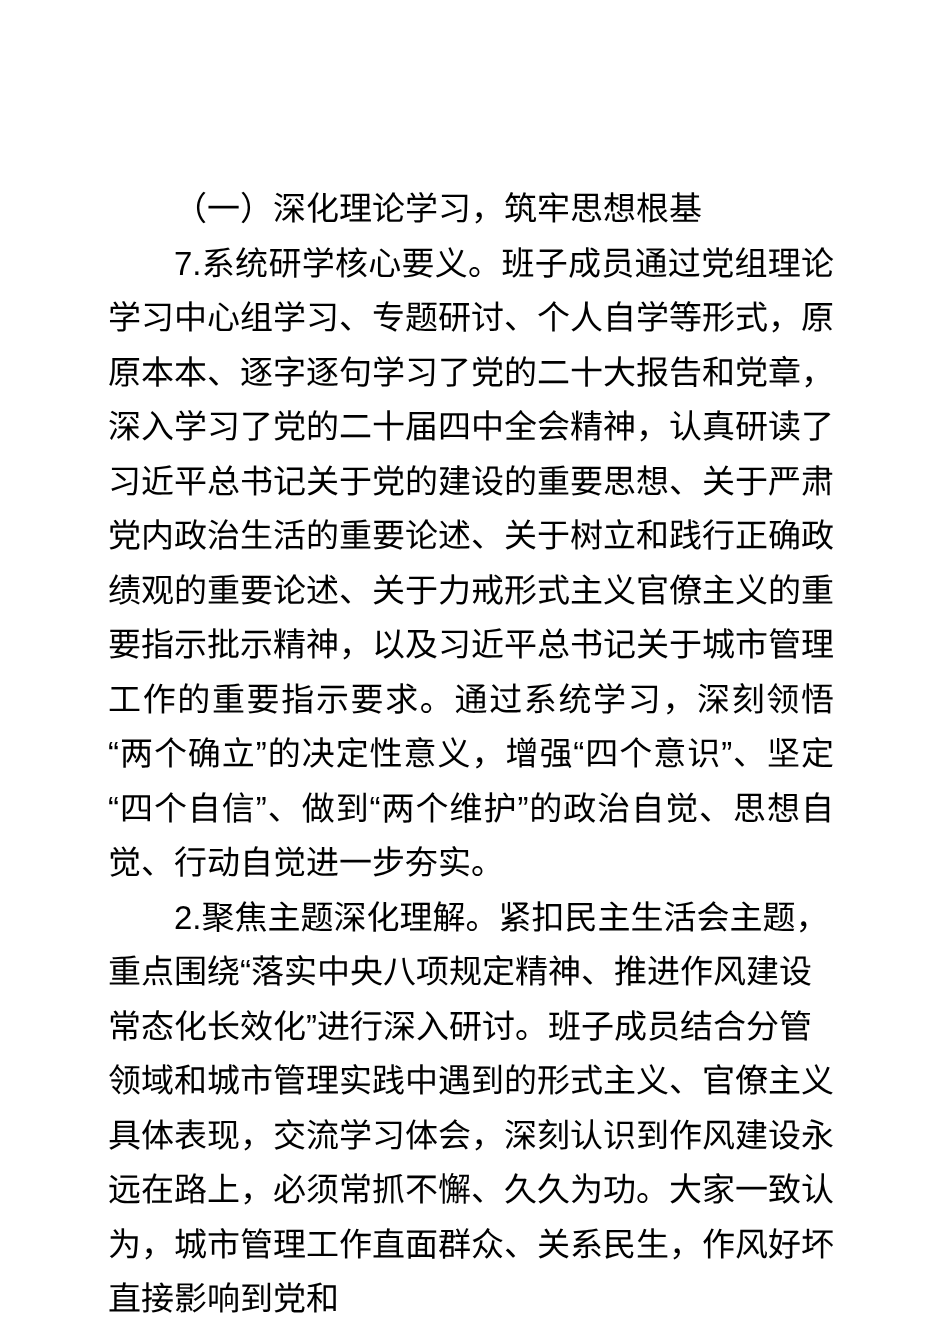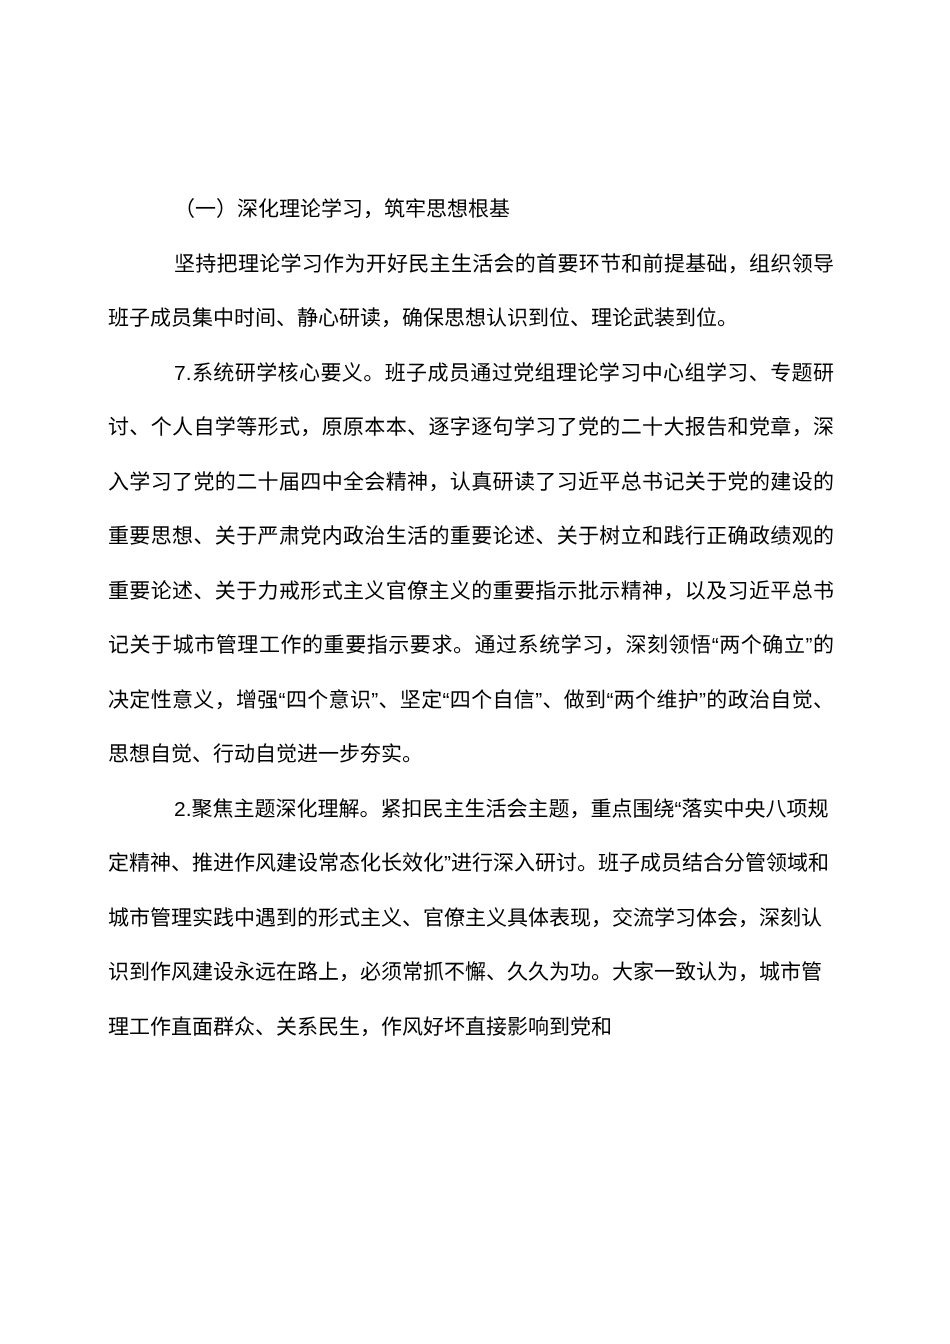--- a/index.html
+++ b/index.html
@@ -24,21 +24,21 @@
   .doc-body {
     position: absolute;
     left: 108px;
     top: 182px;
     width: 726px;
   }
   
   .para {
     margin: 0;
     padding: 0;
-    font-size: 21px;
+    font-size: 33px;
     line-height: 54.5px;
     text-align: justify;
     text-justify: inter-ideograph;
     text-indent: 66px;
     letter-spacing: 0;
     font-weight: 400;
     color: #000000;
     word-break: break-all;
     overflow-wrap: break-word;
   }
@@ -52,20 +52,19 @@
   }
 </style>
 </head>
 <body>
 
 <div class="page">
   <div class="doc-body">
 
     <p class="para section-heading">（一）深化理论学习，筑牢思想根基</p>
 
-    <p class="para">坚持把理论学习作为开好民主生活会的首要环节和前提基础，组织领导班子成员集中时间、静心研读，确保思想认识到位、理论武装到位。</p>
 
     <p class="para">7.系统研学核心要义。班子成员通过党组理论学习中心组学习、专题研讨、个人自学等形式，原原本本、逐字逐句学习了党的二十大报告和党章，深入学习了党的二十届四中全会精神，认真研读了习近平总书记关于党的建设的重要思想、关于严肃党内政治生活的重要论述、关于树立和践行正确政绩观的重要论述、关于力戒形式主义官僚主义的重要指示批示精神，以及习近平总书记关于城市管理工作的重要指示要求。通过系统学习，深刻领悟“两个确立”的决定性意义，增强“四个意识”、坚定“四个自信”、做到“两个维护”的政治自觉、思想自觉、行动自觉进一步夯实。</p>
 
     <p class="para truncated">2.聚焦主题深化理解。紧扣民主生活会主题，重点围绕“落实中央八项规定精神、推进作风建设常态化长效化”进行深入研讨。班子成员结合分管领域和城市管理实践中遇到的形式主义、官僚主义具体表现，交流学习体会，深刻认识到作风建设永远在路上，必须常抓不懈、久久为功。大家一致认为，城市管理工作直面群众、关系民生，作风好坏直接影响到党和</p>
 
   </div>
 </div>
 
 </body></html>

